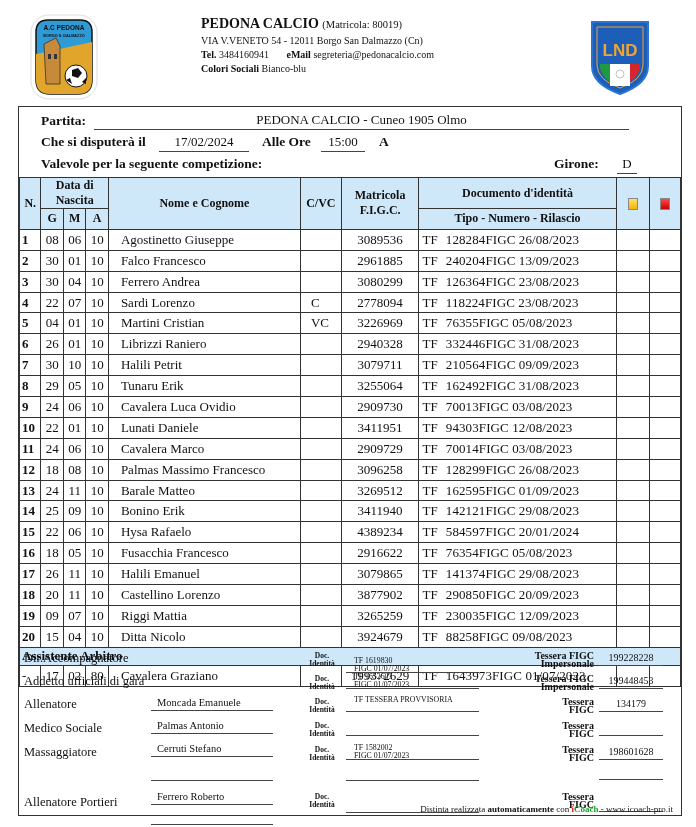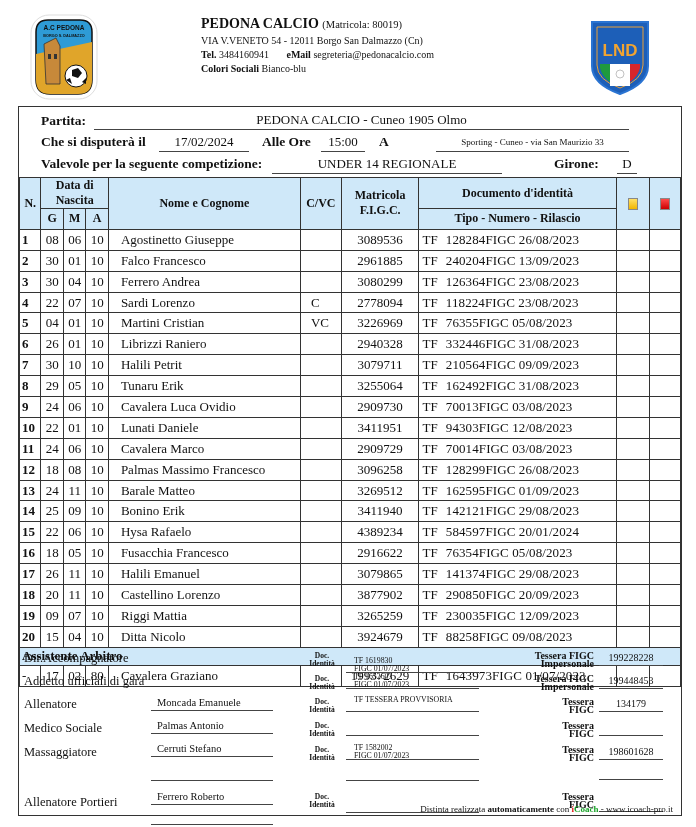--- a/index.html
+++ b/index.html
@@ -99,24 +99,22 @@
 <div class="frame">
   <div class="meta">
     <div class="lbl" style="left:22px;top:6px">Partita:</div>
     <div class="val" style="left:75px;top:5px;width:535px;font-size:13px">PEDONA CALCIO - Cuneo 1905 Olmo</div>
 
     <div class="lbl" style="left:22px;top:27px">Che si disputerà il</div>
     <div class="val" style="left:140px;top:27px;width:90px">17/02/2024</div>
     <div class="lbl" style="left:243px;top:27px">Alle Ore</div>
     <div class="val" style="left:302px;top:27px;width:44px">15:00</div>
     <div class="lbl" style="left:360px;top:27px">A</div>
-    <div class="val" style="left:417px;top:27px;width:193px;font-size:9px">Sporting - Cuneo - via San Maurizio 33</div>
 
     <div class="lbl" style="left:22px;top:49px">Valevole per la seguente competizione:</div>
-    <div class="val" style="left:253px;top:49px;width:230px;font-size:13px">UNDER 14 REGIONALE</div>
     <div class="lbl" style="left:535px;top:49px">Girone:</div>
     <div class="val" style="left:598px;top:49px;width:20px;font-size:13px">D</div>
   </div>
 
   <table class="players">
     <colgroup>
       <col style="width:21px">
         <col style="width:22px">
         <col style="width:22px">
         <col style="width:22px">

